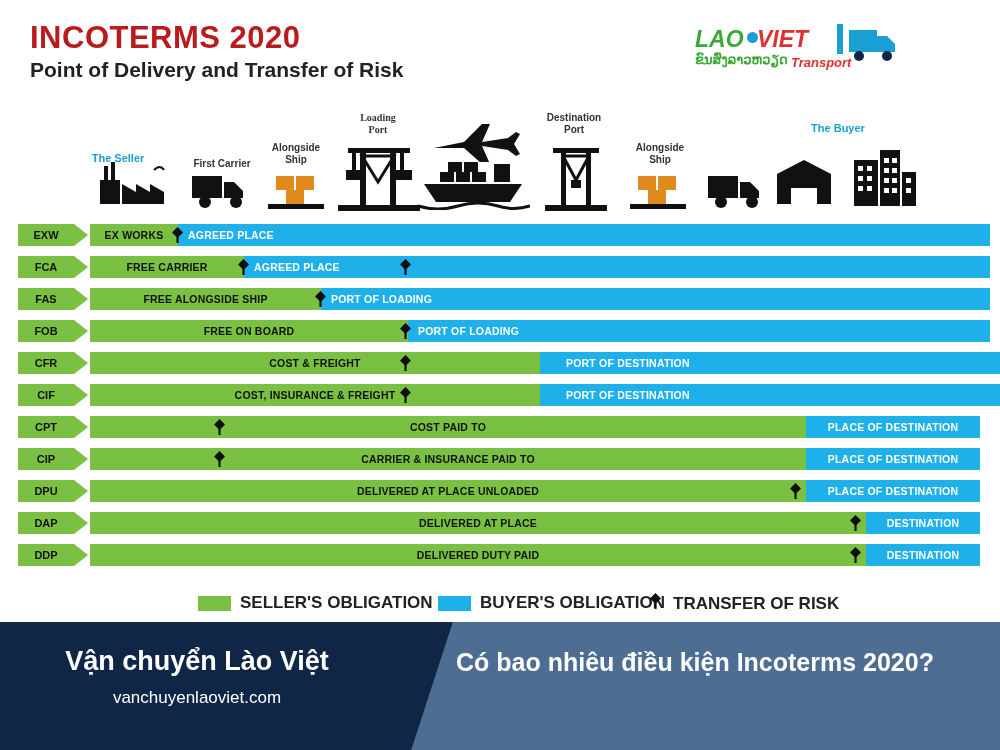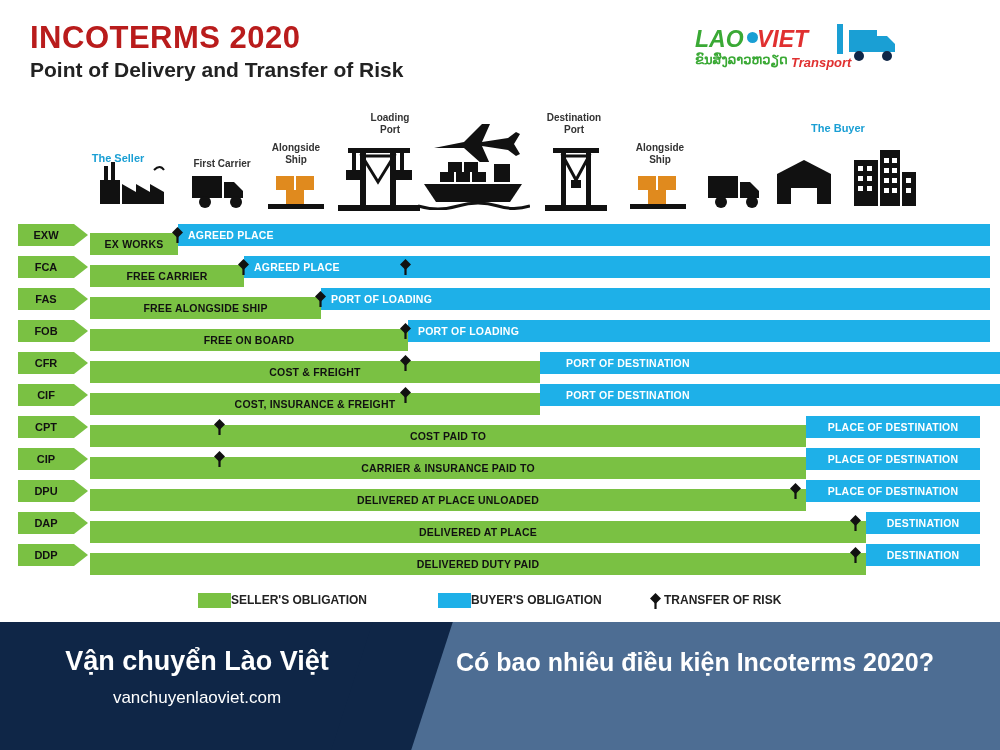--- a/index.html
+++ b/index.html
@@ -59,39 +59,39 @@
     position:absolute;left:18px;top:0;width:56px;height:22px;
     background:#7ac143;display:flex;align-items:center;justify-content:center;
     font-size:11px;font-weight:bold;color:#111;
   }
   .tag-arrow{
     position:absolute;left:74px;top:0;width:0;height:0;
     border-top:11px solid transparent;border-bottom:11px solid transparent;
     border-left:14px solid #7ac143;
   }
   .seller-bar{
-    position:absolute;top:9px;height:22px;background:#7ac143;
+    position:absolute;top:0;height:22px;background:#7ac143;
     display:flex;align-items:center;justify-content:center;
     font-size:10.5px;font-weight:bold;color:#111;letter-spacing:.2px;
   }
   .buyer-bar{
     position:absolute;top:0;height:22px;background:#1eb0e8;
     display:flex;align-items:center;justify-content:center;
     font-size:10.5px;font-weight:bold;color:#fff;letter-spacing:.2px;
   }
   .bar-text-left{justify-content:flex-start;padding-left:10px;}
   .risk{
     position:absolute;top:3px;width:11px;height:16px;
   }
   .risk svg{display:block;}
 
   
   .legend{position:absolute;left:0;top:588px;width:1000px;height:28px;}
-  .legend-item{position:absolute;display:flex;align-items:flex-start;
-    font-size:12px;font-weight:bold;color:#222;}
+  .legend-item{position:absolute;display:flex;align-items:center;gap:9px;
+    font-size:17px;font-weight:bold;color:#222;}
   .sw{width:33px;height:15px;display:inline-block;}
   .sw-green{background:#7ac143;}
   .sw-blue{background:#1eb0e8;}
 
   
   .footer{position:absolute;left:0;top:622px;width:1000px;height:128px;}
   .footer-left{
     position:absolute;left:0;top:0;width:390px;height:128px;background:#0f2647;
   }
   .footer-skew{
@@ -167,21 +167,21 @@
     <div class="iconlabel" style="left:254px;top:42px;width:84px;">Alongside<br>Ship</div>
     <div class="icon" style="left:268px;top:68px;">
       <svg width="56" height="42" viewBox="0 0 56 42">
         <rect x="8" y="8" width="18" height="14" fill="#e08a1e"></rect>
         <rect x="28" y="8" width="18" height="14" fill="#e08a1e"></rect>
         <rect x="18" y="22" width="18" height="14" fill="#e08a1e"></rect>
         <rect x="0" y="36" width="56" height="5" fill="#111"></rect>
       </svg>
     </div>
 
-    <div class="iconlabel" style="left:348px;top:12px;width:84px;">Loading<br>Port</div>
+    <div class="iconlabel" style="left:336px;top:12px;width:84px;font-family:Liberation Serif, serif;">Loading<br>Port</div>
     <div class="icon" style="left:338px;top:42px;">
       <svg width="82" height="72" viewBox="0 0 82 72">
         <rect x="10" y="6" width="62" height="5" fill="#111"></rect>
         <rect x="22" y="11" width="6" height="52" fill="#111"></rect>
         <rect x="52" y="11" width="6" height="52" fill="#111"></rect>
         <path d="M24 14 L56 14 L40 40 z" fill="none" stroke="#111" stroke-width="3"></path>
         <rect x="14" y="6" width="4" height="22" fill="#111"></rect>
         <rect x="8" y="28" width="16" height="10" fill="#111"></rect>
         <rect x="62" y="6" width="4" height="22" fill="#111"></rect>
         <rect x="58" y="28" width="16" height="10" fill="#111"></rect>

